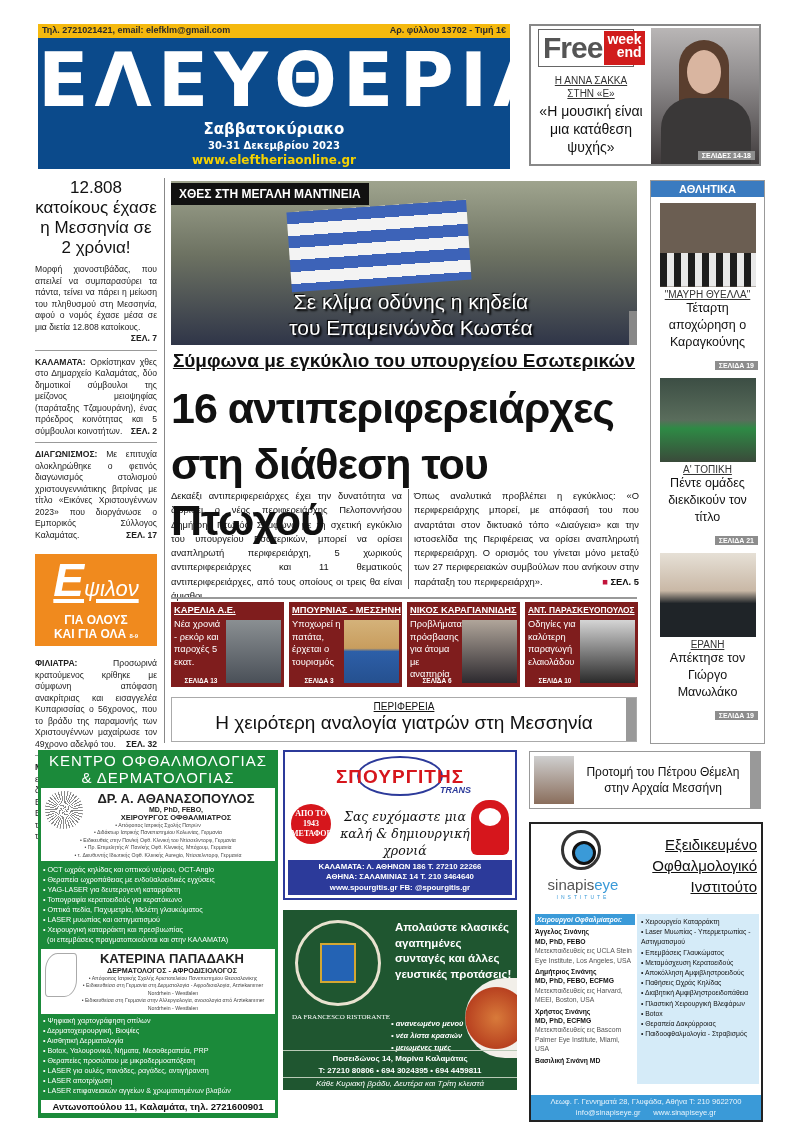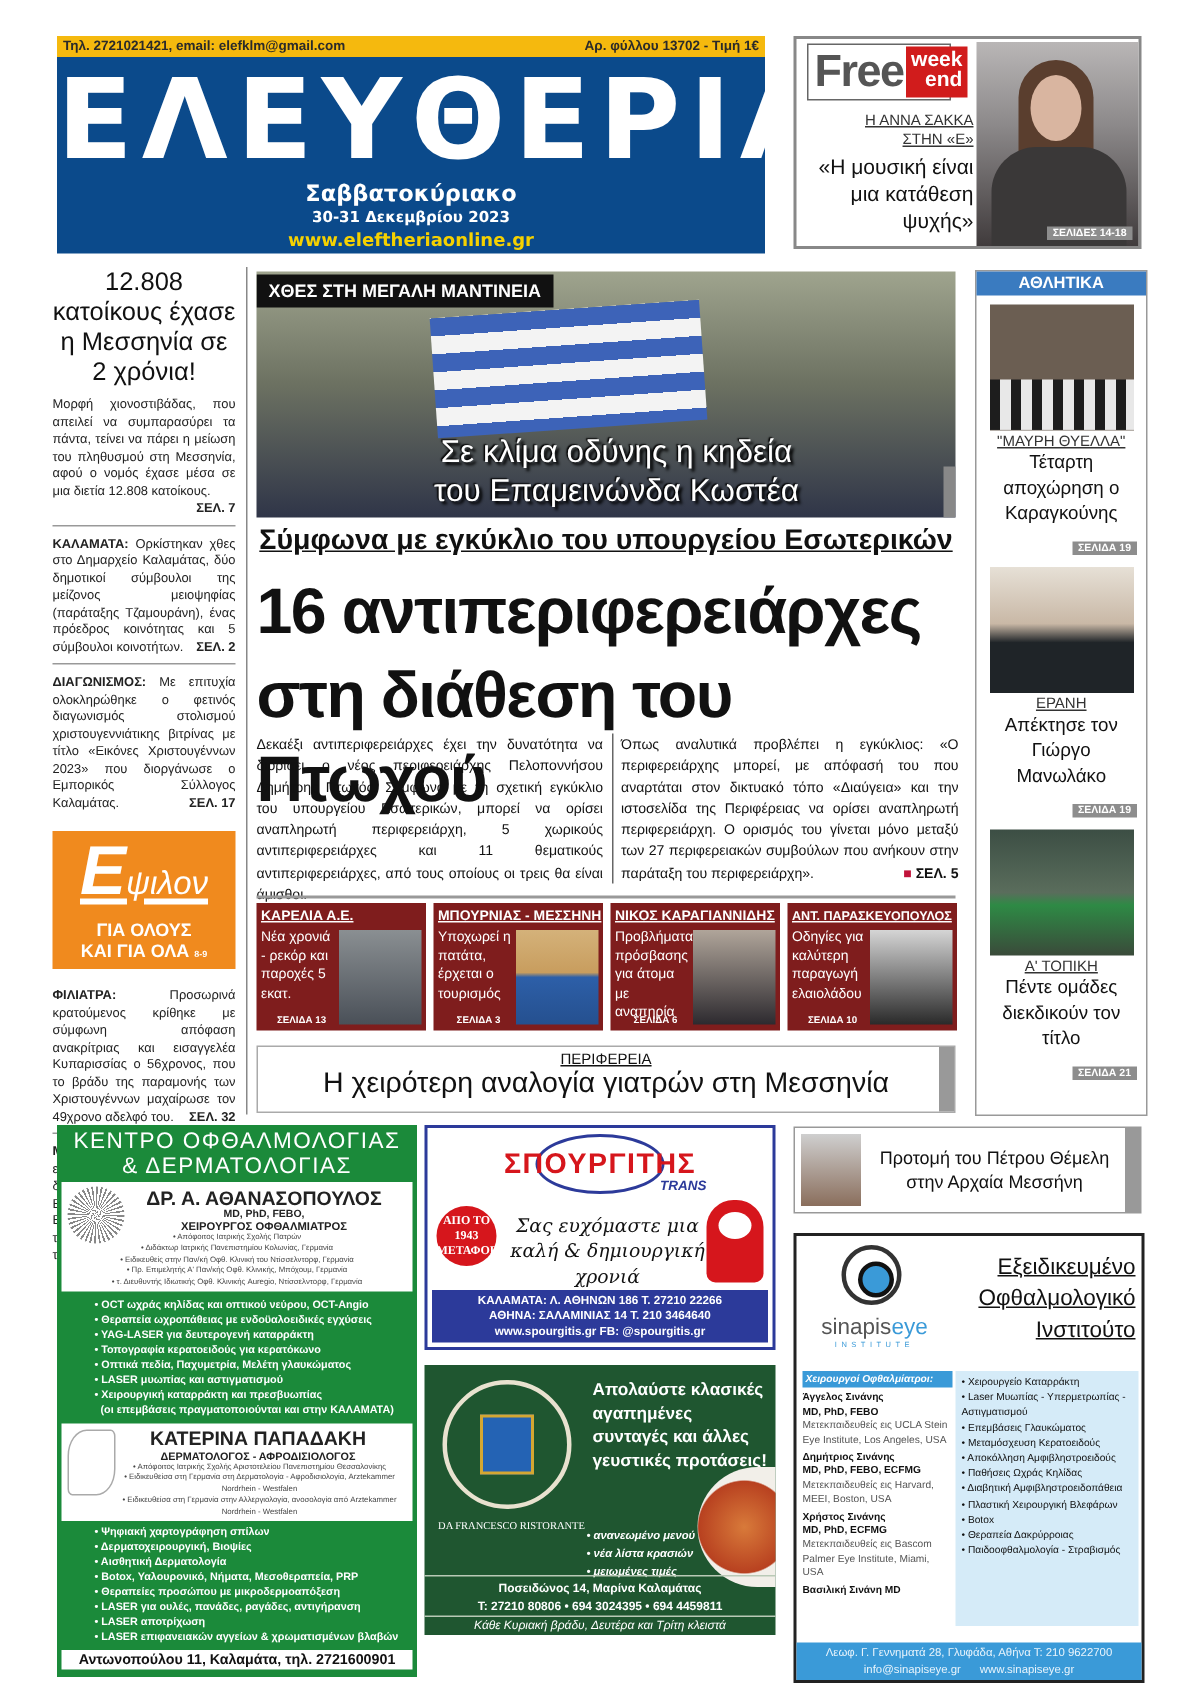--- a/index.html
+++ b/index.html
@@ -12,21 +12,21 @@
   #logo { position: absolute; left: 0; top: 16px; width: 100%; text-align: right; color: #fff; font-family: "DejaVu Sans", sans-serif; font-weight: bold; font-size: 74px; letter-spacing: 6px; line-height: 80px; }
   #edition { position: absolute; left: 0; top: 96px; width: 100%; text-align: center; color: #fff; font-weight: bold; font-size: 15px; font-family: "DejaVu Sans", sans-serif; }
   #date { position: absolute; left: 0; top: 116px; width: 100%; text-align: center; color: #fff; font-weight: bold; font-size: 10px; font-family: "DejaVu Sans", sans-serif; }
   #site { position: absolute; left: 0; top: 129px; width: 100%; text-align: center; color: #f5d100; font-weight: bold; font-size: 12px; font-family: "DejaVu Sans", sans-serif; }
 
   
   #freebox { left: 529px; top: 24px; width: 232px; height: 142px; border: 2px solid #888; background: #fff; }
   #freelogo { position: absolute; left: 7px; top: 3px; width: 96px; height: 38px; border: 1px solid #666; display: flex; align-items: center; }
   #freelogo .free { font-size: 30px; color: #555; font-weight: bold; padding-left: 4px; letter-spacing: -1px; }
   #freelogo .wk { background: #d11c1c; color: #fff; font-size: 14px; font-weight: bold; line-height: 13px; padding: 2px 3px; text-align: right; height: 34px; margin-left: 2px; }
-  #freetext { position: absolute; left: 2px; top: 48px; width: 116px; text-align: right; }
+  #freetext { position: absolute; left: 2px; top: 48px; width: 116px; text-align: center; }
   #freetext .k { font-size: 10px; color: #333; text-decoration: underline; line-height: 13px; }
   #freetext .q { font-size: 14px; line-height: 18px; margin-top: 2px; }
   #freephoto { position: absolute; left: 120px; top: 2px; width: 108px; height: 136px; background: linear-gradient(180deg,#b9b6b6 0%,#8d8a8b 40%,#403b3c 100%); }
   #freephoto .face { position: absolute; left: 36px; top: 22px; width: 34px; height: 44px; border-radius: 50%; background: #d9b5a0; }
   #freephoto .hair { position: absolute; left: 28px; top: 12px; width: 50px; height: 90px; border-radius: 25px 25px 8px 8px; background: #5a3e2e; }
   #freephoto .jacket { position: absolute; left: 10px; top: 70px; width: 90px; height: 66px; background: #3a3838; border-radius: 30px 30px 0 0; }
   .pagetag { background: #8d8d8d; color: #fff; font-size: 7px; font-weight: bold; padding: 1px 4px; }
 
   
   #leftcol { left: 35px; top: 178px; width: 122px; }
@@ -83,21 +83,21 @@
   .spitem .pg { text-align: right; margin-top: 3px; }
   .spitem .pg span { background: #8d8d8d; color: #fff; font-size: 7px; padding: 1px 4px; font-weight: bold; }
 
   
   #adgreen { left: 38px; top: 750px; width: 240px; height: 368px; background: #1b8a3a; color: #fff; }
   #adgreen .tt { text-align: center; font-size: 15px; line-height: 17px; padding-top: 2px; letter-spacing: 1px; }
   .whitebox { background: #fff; color: #222; margin: 2px 3px; position: relative; }
   .whitebox .nm { text-align: center; font-weight: bold; font-size: 13px; }
   .whitebox .sub { text-align: center; font-weight: bold; font-size: 7px; }
   .whitebox .cred { text-align: center; font-size: 5.2px; line-height: 7.4px; color: #444; }
-  .svclist { font-size: 7.2px; line-height: 10px; font-weight: bold; padding: 2px 5px; margin-left: 20px; }
+  .svclist { font-size: 7.2px; line-height: 10px; font-weight: normal; padding: 2px 5px; }
   #addr { background: #fff; color: #111; font-weight: bold; font-size: 9.5px; text-align: center; margin: 2px 3px; padding: 1px 0; }
 
   #adspour { left: 283px; top: 750px; width: 234px; height: 150px; border: 2px solid #2c3a9a; background: #fff; }
   #adspour .logo { position: absolute; left: 20px; top: 14px; width: 190px; text-align: center; color: #d6161c; font-weight: bold; font-size: 19px; letter-spacing: 1px; }
   #adspour .trans { position: absolute; left: 155px; top: 33px; color: #2c3a9a; font-weight: bold; font-style: italic; font-size: 9px; }
   #adspour .badge { position: absolute; left: 6px; top: 52px; width: 40px; height: 40px; border-radius: 50%; background: #d6161c; color: #fff; font-size: 8px; font-weight: bold; text-align: center; line-height: 10px; padding-top: 5px; font-family: "Liberation Serif", serif; }
   #adspour .wish { position: absolute; left: 55px; top: 56px; width: 130px; text-align: center; font-family: "DejaVu Serif", serif; font-style: italic; font-size: 12.5px; line-height: 17px; }
   #adspour .santa { position: absolute; right: 6px; top: 48px; width: 38px; height: 55px; background: #d6161c; border-radius: 18px 18px 6px 6px; }
   #adspour .santa::after { content: ""; position: absolute; left: 8px; top: 8px; width: 22px; height: 18px; background: #fff; border-radius: 50%; }
   #adspour .foot { position: absolute; left: 3px; bottom: 3px; width: 224px; background: #2c3a9a; color: #fff; text-align: center; font-weight: bold; font-size: 7.8px; line-height: 10.5px; padding: 2px 0; }
@@ -231,30 +231,30 @@
 
 <div id="sports" class="abs">
   <div class="hd">ΑΘΛΗΤΙΚΑ</div>
   <div class="spitem">
     <div class="ph" style="background:repeating-linear-gradient(90deg,#1d1d1d 0 7px,#e8e8e8 7px 14px);background-size:100% 40%;background-position:bottom;background-repeat:no-repeat;background-color:#6b5e52;"></div>
     <div class="k">"ΜΑΥΡΗ ΘΥΕΛΛΑ"</div>
     <div class="h">Τέταρτη αποχώρηση ο Καραγκούνης</div>
     <div class="pg"><span>ΣΕΛΙΔΑ 19</span></div>
   </div>
   <div class="spitem">
+    <div class="ph" style="background:linear-gradient(180deg,#3c4e44 0%,#5a6d5c 50%,#2e8a45 60%,#3a4a3a 100%);"></div>
+    <div class="k">Α' ΤΟΠΙΚΗ</div>
+    <div class="h">Πέντε ομάδες διεκδικούν τον τίτλο</div>
+    <div class="pg"><span>ΣΕΛΙΔΑ 21</span></div>
+  </div>
+  <div class="spitem">
     <div class="ph" style="background:linear-gradient(180deg,#e6e0d6 0%,#c9b8a6 45%,#1f2428 60%,#1f2428 100%);"></div>
     <div class="k">ΕΡΑΝΗ</div>
     <div class="h">Απέκτησε τον Γιώργο Μανωλάκο</div>
     <div class="pg"><span>ΣΕΛΙΔΑ 19</span></div>
-  </div>
-  <div class="spitem">
-    <div class="ph" style="background:linear-gradient(180deg,#3c4e44 0%,#5a6d5c 50%,#2e8a45 60%,#3a4a3a 100%);"></div>
-    <div class="k">Α' ΤΟΠΙΚΗ</div>
-    <div class="h">Πέντε ομάδες διεκδικούν τον τίτλο</div>
-    <div class="pg"><span>ΣΕΛΙΔΑ 21</span></div>
   </div>
 </div>
 
 <div id="adgreen" class="abs">
   <div class="tt">
       <div>ΚΕΝΤΡΟ ΟΦΘΑΛΜΟΛΟΓΙΑΣ</div>
       <div>&amp; ΔΕΡΜΑΤΟΛΟΓΙΑΣ</div>
     </div>
   <div class="whitebox" style="padding:3px 2px 2px;">
     <div class="abs" style="left:4px;top:3px;width:38px;height:38px;border-radius:50%;background:repeating-conic-gradient(#888 0 4deg,#fff 4deg 10deg);"></div>

